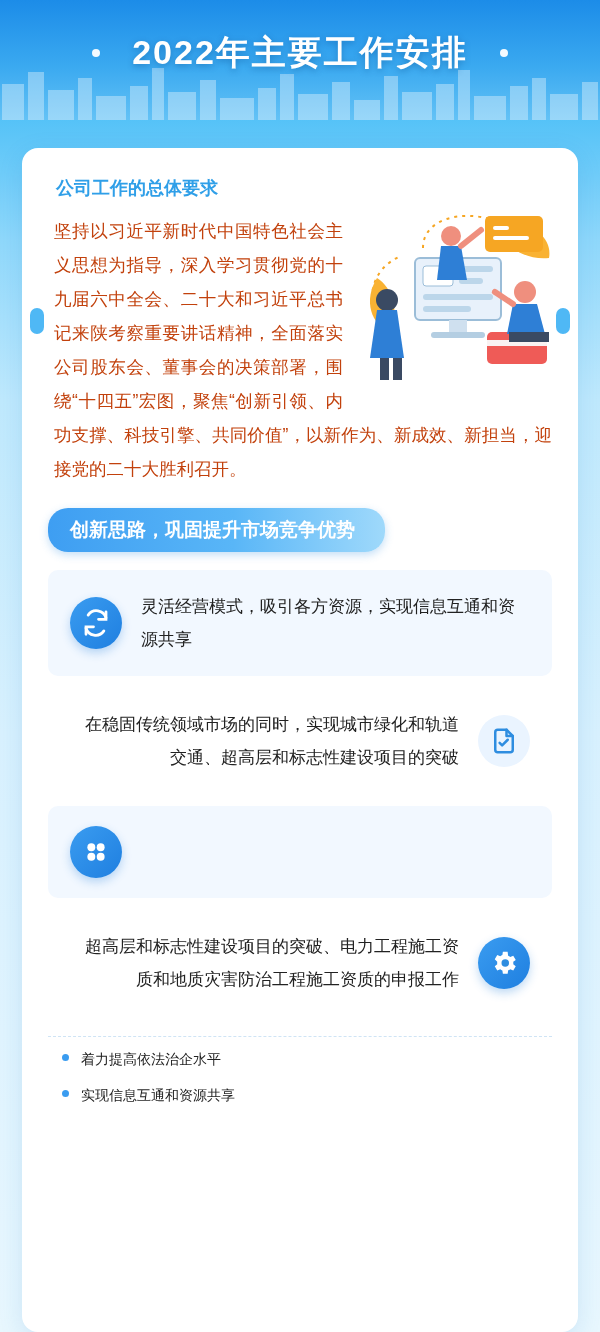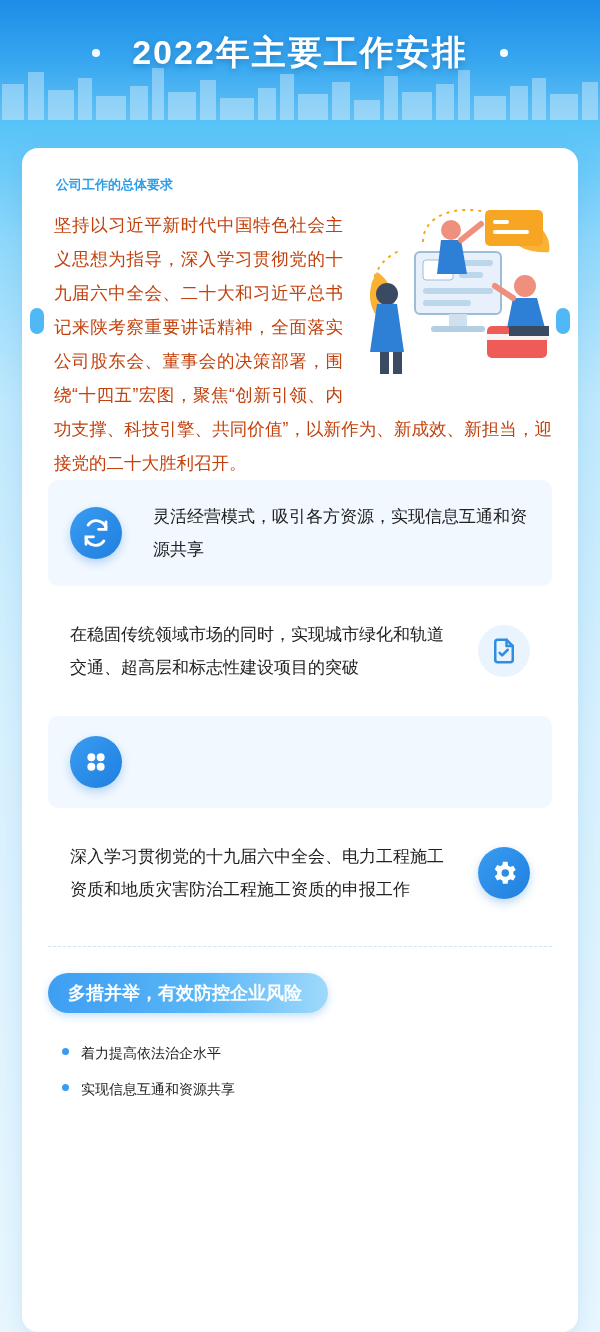--- a/index.html
+++ b/index.html
@@ -52,21 +52,21 @@
   .card-tab-left, .card-tab-right {
     position: absolute; top: 160px; width: 14px; height: 26px;
     background: #4fb8f5; border-radius: 7px;
   }
   .card-tab-left { left: 8px; }
   .card-tab-right { right: 8px; }
 
   
   .sec1 { position: relative; }
   .sec1-title {
-    color: #2f9fe8; font-size: 13px; font-weight: bold;
+    color: #2f9fe8; font-size: 18px; font-weight: bold;
     margin: 0 0 14px 8px;
   }
   .sec1-body {
     font-size: 17.5px; line-height: 34px; color: #c2410c; text-align: justify;
     margin-left: 6px;
   }
   .illus {
     float: right; width: 205px; height: 180px; margin: -6px -6px 4px 10px;
   }
 
@@ -78,28 +78,28 @@
     border-radius: 20px;
     background: linear-gradient(90deg, #3e9ef2 0%, #59b6f7 55%, #9fd9fb 100%);
     box-shadow: 0 3px 8px rgba(60,150,230,.3);
     margin: 22px 0 18px 0;
     white-space: nowrap;
   }
   .pill.small { font-size: 18px; padding: 8px 26px 8px 20px; }
 
   
   .item {
-    display: flex; align-items: center; gap: 31px;
+    display: flex; align-items: center; gap: 19px;
     background: #f2f8ff;
     border-radius: 10px;
     padding: 20px 22px;
     margin-bottom: 18px;
   }
   .item.plain { background: #ffffff; padding: 14px 22px; }
-  .item.rev { flex-direction: row-reverse; }
+  .item.rev { flex-direction: row-reverse; text-align: right; }
   .item-text {
     flex: 1; font-size: 17px; line-height: 33px; color: #222;
   }
   .icon-circle {
     width: 52px; height: 52px; border-radius: 50%;
     background: linear-gradient(135deg, #3a9cf0, #1f7fe0);
     display: flex; align-items: center; justify-content: center;
     flex: none;
     box-shadow: 0 4px 10px rgba(40,130,220,.3);
   }
@@ -209,20 +209,21 @@
       <path d="M160 96 h24 l8 30 h-38 Z" fill="#2e7fd6"></path>
       <path d="M156 124 h40 v10 h-40 Z" fill="#3a4a63"></path>
       <path d="M160 96 L142 84" stroke="#ef8f7e" stroke-width="6" stroke-linecap="round"></path>
     </svg>
 
     <p class="sec1-body">坚持以习近平新时代中国特色社会主义思想为指导，深入学习贯彻党的十九届六中全会、二十大和习近平总书记来陕考察重要讲话精神，全面落实公司股东会、董事会的决策部署，围绕“十四五”宏图，聚焦“创新引领、内功支撑、科技引擎、共同价值”，以新作为、新成效、新担当，迎接党的二十大胜利召开。</p>
     <div style="clear:both"></div>
   </div>
 
   <div>
+    <div class="pill">创新思路，巩固提升市场竞争优势</div>
 
     
     <div class="item">
       <span class="icon-circle">
         <svg width="30" height="30" viewBox="0 0 24 24" fill="none" stroke="#ffffff" stroke-width="2.2" stroke-linecap="round">
           <path d="M20 8a8 8 0 0 0-14.3-2.3"></path>
           <path d="M4 16a8 8 0 0 0 14.3 2.3"></path>
           <polyline points="20,3 20,9 14,9"></polyline>
           <polyline points="4,21 4,15 10,15"></polyline>
         </svg>
@@ -255,28 +256,27 @@
     </div>
 
     
     <div class="item plain rev">
       <span class="icon-circle">
         <svg width="30" height="30" viewBox="0 0 24 24" fill="#ffffff">
           <path d="M19.4 13a7.6 7.6 0 0 0 0-2l2-1.5-2-3.4-2.4 1a7.6 7.6 0 0 0-1.7-1L14.9 3h-3.8l-.4 2.6a7.6 7.6 0 0 0-1.7 1l-2.4-1-2 3.4L6.6 11a7.6 7.6 0 0 0 0 2l-2 1.5 2 3.4 2.4-1a7.6 7.6 0 0 0 1.7 1l.4 2.6h3.8l.4-2.6a7.6 7.6 0 0 0 1.7-1l2.4 1 2-3.4z"></path>
           <circle cx="13" cy="12" r="3" fill="#2e8de0"></circle>
         </svg>
       </span>
-      <span class="item-text">深入学习贯彻党的十九届六中全会、电力工程施工资质和地质灾害防治工程施工资质的申报工作</span>
+      <span class="item-text">超高层和标志性建设项目的突破、电力工程施工资质和地质灾害防治工程施工资质的申报工作</span>
     </div>
   </div>
 
   <hr class="divider">
 
   <div>
-    <div class="pill small">多措并举，有效防控企业风险</div>
     <div class="bullets">
       <div class="bullet">
         <span class="bullet-dot"></span>
         <span>着力提高依法治企水平</span>
       </div>
       <div class="bullet">
         <span class="bullet-dot"></span>
         <span>实现信息互通和资源共享</span>
       </div>
     </div>

